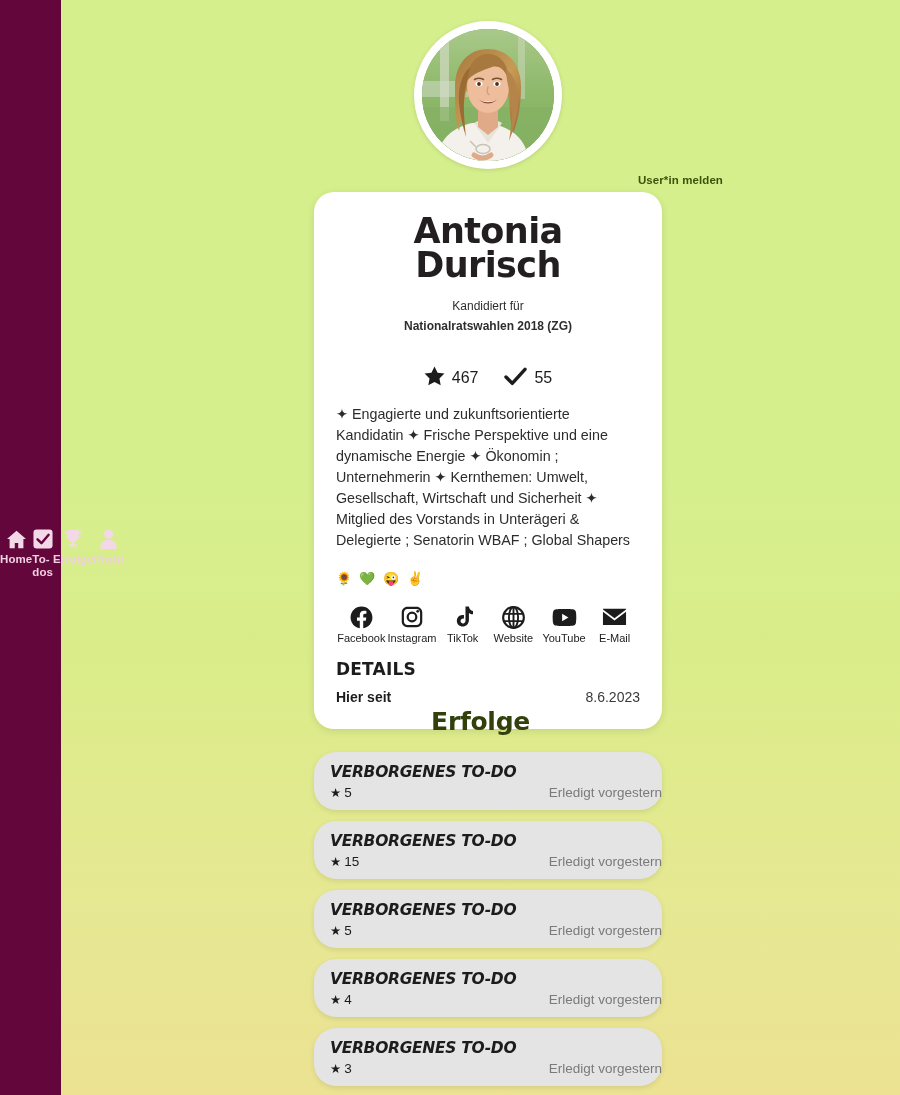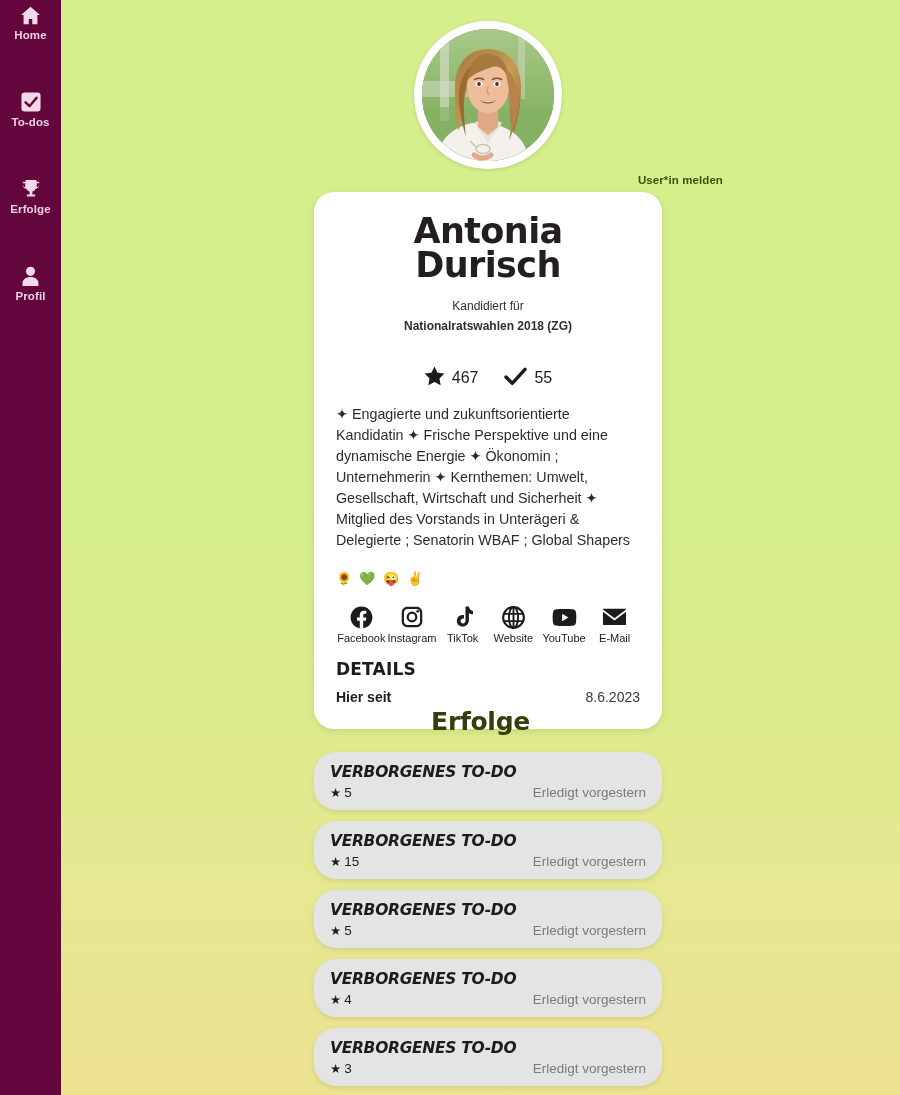--- a/index.html
+++ b/index.html
@@ -27,25 +27,24 @@
   }
 
   
   #sidebar {
     position: absolute;
     left: 0; top: 0;
     width: 61px;
     height: 1095px;
     background: #63063c;
     display: flex;
-    flex-direction: column;
-    align-items: center;
-    padding-top: 4px;
+    flex-direction: row;
+    align-items: center;
+    padding-top: 12px;
     z-index: 5;
-    gap: 36px;
   }
 
   .nav-item {
     width: 61px;
     height: 51px;
     display: flex;
     flex-direction: column;
     align-items: center;
     justify-content: flex-start;
     margin-bottom: 0;
@@ -249,21 +248,21 @@
     top: 748px;
     width: 348px;
     display: flex;
     flex-direction: column;
     gap: 11px;
   }
 
   .ach-card {
     background: #e4e4e4;
     border-radius: 22px;
-    padding: 11px 16px 10px 16px;
+    padding: 11px 0 10px 16px;
     box-shadow: 0 2px 5px rgba(60,70,20,0.13);
     cursor: pointer;
   }
   .ach-name {
     font-family: "DejaVu Sans", sans-serif;
     font-size: 15.5px;
     font-weight: bold;
     font-style: italic;
     color: #1c1c1c;
     letter-spacing: -0.3px;

